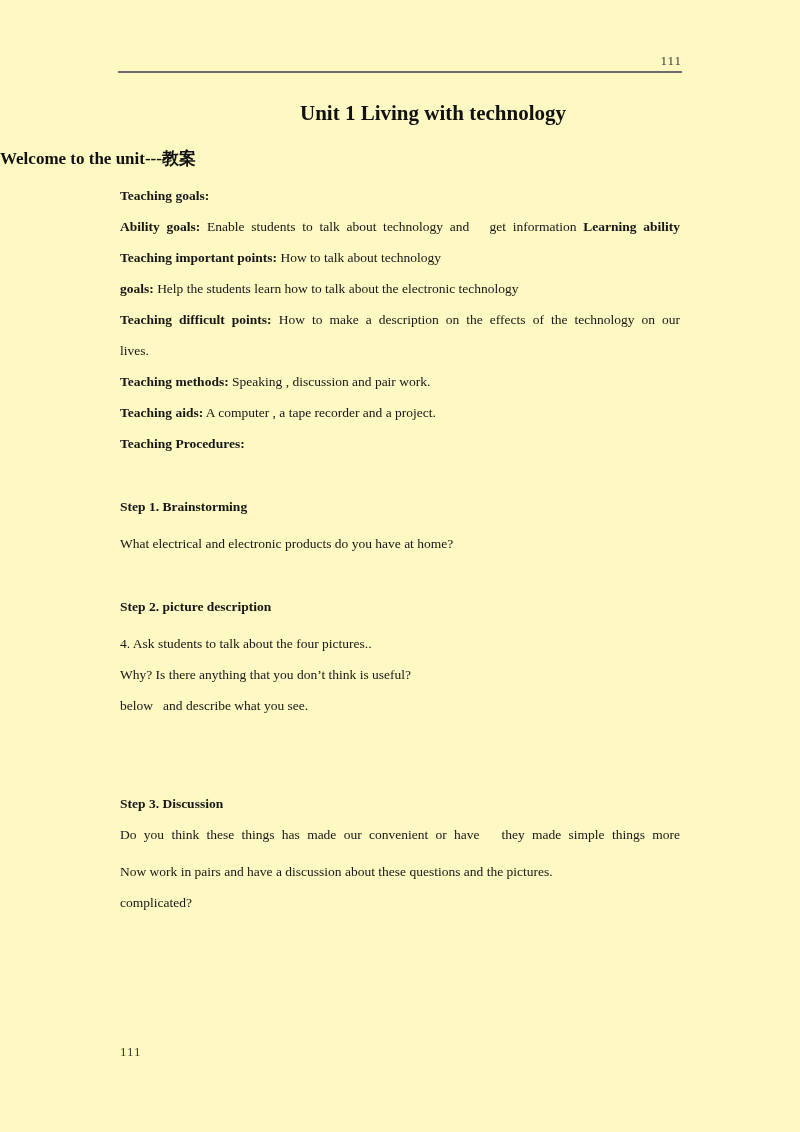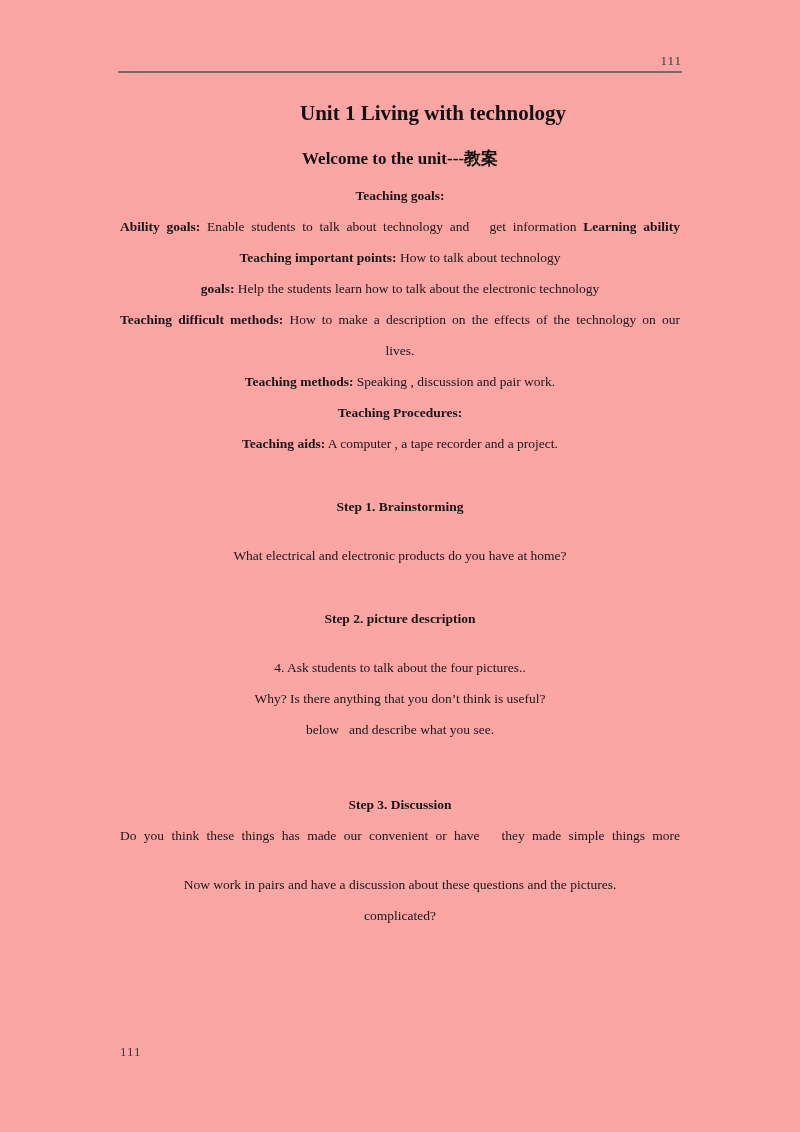--- a/index.html
+++ b/index.html
@@ -1,20 +1,20 @@
 <!DOCTYPE html>
 <html><head>
 <meta charset="utf-8">
 <style>
   html, body { margin: 0; padding: 0; background: #ffffff; }
   .page {
     position: relative;
     width: 800px;
     height: 1132px;
-    background: #fca5a5;
+    background: #fef9c3;
     font-family: "Liberation Serif", "DejaVu Serif", serif;
     color: #161616;
     overflow: hidden;
   }
   .header-num {
     position: absolute;
     top: 53px;
     right: 118px;
     font-size: 13px;
     color: #3a3a3a;
@@ -39,47 +39,46 @@
     font-weight: bold;
     color: #111;
     padding-left: 33px;
   }
   .doc-subtitle {
     position: absolute;
     top: 147px;
     left: 0;
     width: 100%;
     margin: 0;
-    text-align: center;
+    text-align: left;
     font-size: 17px;
     font-weight: bold;
     color: #111;
   }
   .doc-body {
     position: absolute;
     top: 180px;
     left: 120px;
     width: 560px;
   }
   .line {
     margin: 0;
     line-height: 31px;
     font-size: 13.5px;
     white-space: nowrap;
-    text-align: center;
   }
   .line .b { font-weight: bold; }
   .jfull {
     text-align: justify;
     text-align-last: justify;
   }
   .sp-xs { margin-top: 8px; }
   .sp-sm { margin-top: 32px; }
-  .sp-md { margin-top: 18px; }
-  .sp-lg { margin-top: 44px; }
+  .sp-md { margin-top: 6px; }
+  .sp-lg { margin-top: 67px; }
   .footer-num {
     position: absolute;
     top: 1044px;
     left: 120px;
     font-size: 13px;
     color: #3a3a3a;
     letter-spacing: 1px;
   }
 </style>
 </head>
@@ -91,25 +90,25 @@
 
   <h1 class="doc-title">Unit 1 Living with technology</h1>
 
   <h2 class="doc-subtitle">Welcome to the unit---教案</h2>
 
   <div class="doc-body" id="doc-body">
       <p class="line"><span class="b">Teaching goals:</span></p>
       <p class="line jfull"><span class="b">Ability goals:</span><span> Enable students to talk about technology and &nbsp; get information </span><span class="b">Learning ability</span></p>
       <p class="line"><span class="b">Teaching important points:</span><span> How to talk about technology</span></p>
       <p class="line"><span class="b">goals:</span><span> Help the students learn how to talk about the electronic technology</span></p>
-      <p class="line jfull"><span class="b">Teaching difficult methods:</span><span> How to make a description on the effects of the technology on our</span></p>
+      <p class="line jfull"><span class="b">Teaching difficult points:</span><span> How to make a description on the effects of the technology on our</span></p>
       <p class="line"><span>lives.</span></p>
       <p class="line"><span class="b">Teaching methods:</span><span> Speaking , discussion and pair work.</span></p>
+      <p class="line"><span class="b">Teaching aids:</span><span> A computer , a tape recorder and a project.</span></p>
       <p class="line"><span class="b">Teaching Procedures:</span></p>
-      <p class="line"><span class="b">Teaching aids:</span><span> A computer , a tape recorder and a project.</span></p>
       <p class="line sp-sm"><span class="b">Step 1. Brainstorming</span></p>
       <p class="line sp-md"><span>What electrical and electronic products do you have at home?</span></p>
       <p class="line sp-sm"><span class="b">Step 2. picture description</span></p>
       <p class="line sp-md"><span>4. Ask students to talk about the four pictures..</span></p>
       <p class="line"><span>Why? Is there anything that you don’t think is useful?</span></p>
       <p class="line"><span>below &nbsp; and describe what you see.</span></p>
       <p class="line sp-lg"><span class="b">Step 3. Discussion</span></p>
       <p class="line jfull"><span>Do you think these things has made our convenient or have &nbsp; they made simple things more</span></p>
       <p class="line sp-md"><span>Now work in pairs and have a discussion about these questions and the pictures.</span></p>
       <p class="line"><span>complicated?</span></p>

